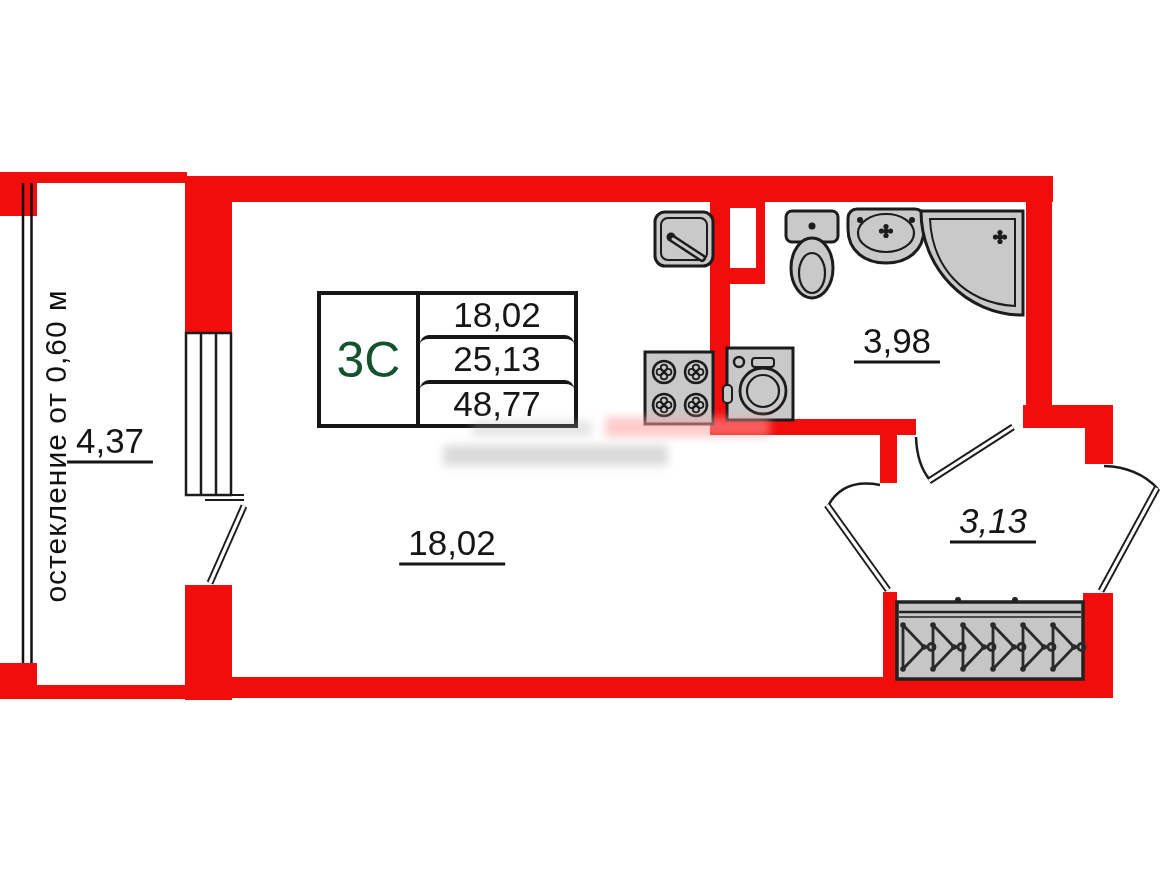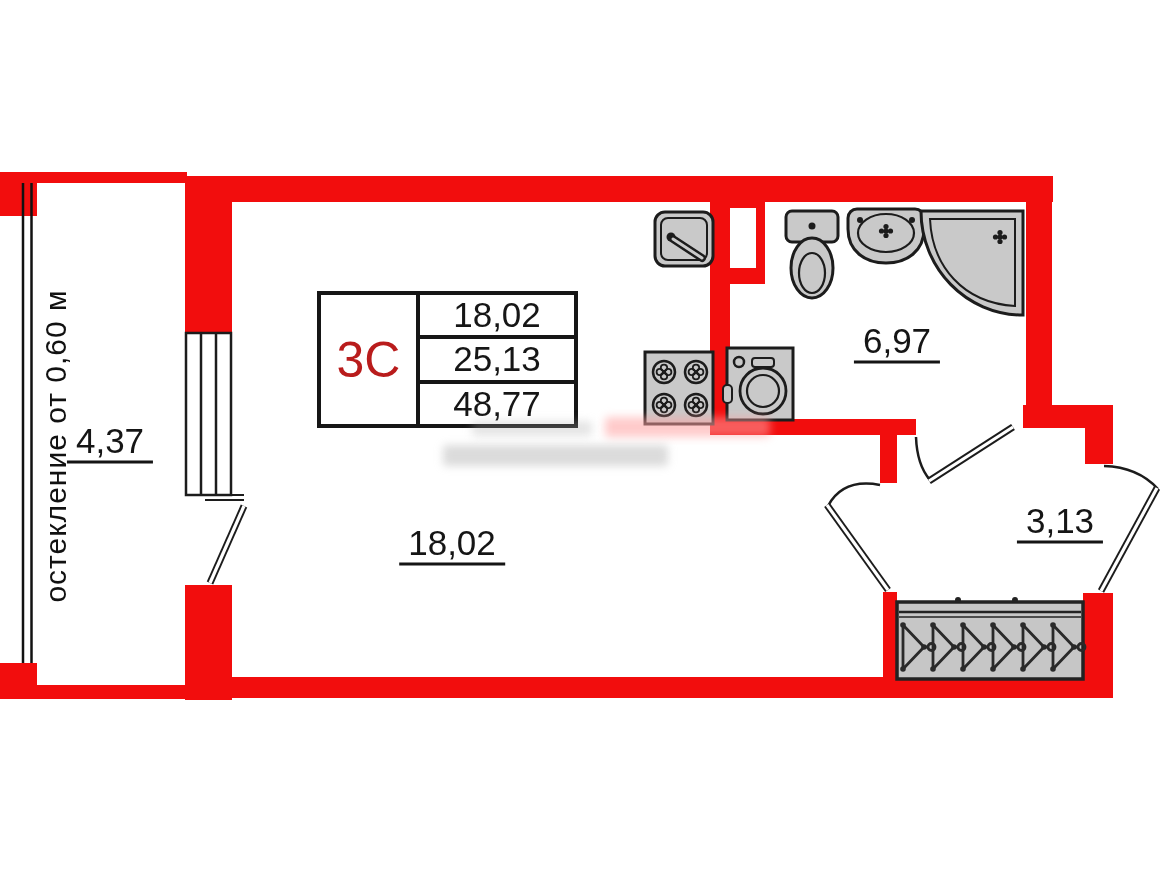--- a/index.html
+++ b/index.html
@@ -17,28 +17,28 @@
     position:absolute;left:56px;top:446px;
     transform:translate(-50%,-50%) rotate(-90deg);
     font-size:30px;letter-spacing:1px;white-space:nowrap;color:#111;
   }
   .infobox{
     position:absolute;left:317px;top:291px;width:261px;height:137px;
     border:4px solid #161616;background:#fff;display:flex;box-sizing:border-box;
   }
   .type-cell{
     width:99px;border-right:4px solid #161616;display:flex;align-items:center;justify-content:center;
-    font-size:50px;color:#b91c1c;box-sizing:border-box;
+    font-size:50px;color:#14532d;box-sizing:border-box;
   }
   .area-col{flex:1;display:flex;flex-direction:column;}
   .area-cell{
     flex:1;display:flex;align-items:center;justify-content:center;
     font-size:35px;color:#161616;box-sizing:border-box;
   }
-  .area-cell + .area-cell{border-top:4px solid #161616;}
+  .area-cell + .area-cell{border-top:4px solid #161616;border-radius:9px;}
   .wm{position:absolute;filter:blur(4px);border-radius:4px;}
   .wm1{left:605px;top:417px;width:165px;height:20px;background:rgba(255,160,160,.55);}
   .wm2{left:443px;top:445px;width:225px;height:21px;background:rgba(160,160,160,.38);}
   .wm3{left:472px;top:421px;width:120px;height:15px;background:rgba(170,170,170,.3);}
 </style>
 </head>
 <body>
 
 <div class="plan">
 
@@ -192,22 +192,22 @@
   <div class="infobox">
     <div class="type-cell">3С</div>
     <div class="area-col">
       <div class="area-cell">18,02</div>
       <div class="area-cell">25,13</div>
       <div class="area-cell">48,77</div>
     </div>
   </div>
 
   <div class="lbl u" style="left:452px;top:545px;">18,02</div>
-  <div class="lbl u" style="left:897px;top:343px;">6,97</div>
-  <div class="lbl u" style="left:1060px;top:523px;">3,13</div>
+  <div class="lbl u" style="left:897px;top:343px;">3,98</div>
+  <div class="lbl u" style="left:993px;top:523px;font-style:italic;">3,13</div>
   <div class="lbl u" style="left:110px;top:443px;">4,37</div>
 
   <div class="balcony-note">остекление от 0,60 м</div>
 
   <div class="wm wm1"></div>
   <div class="wm wm2"></div>
   <div class="wm wm3"></div>
 
 </div>
 

